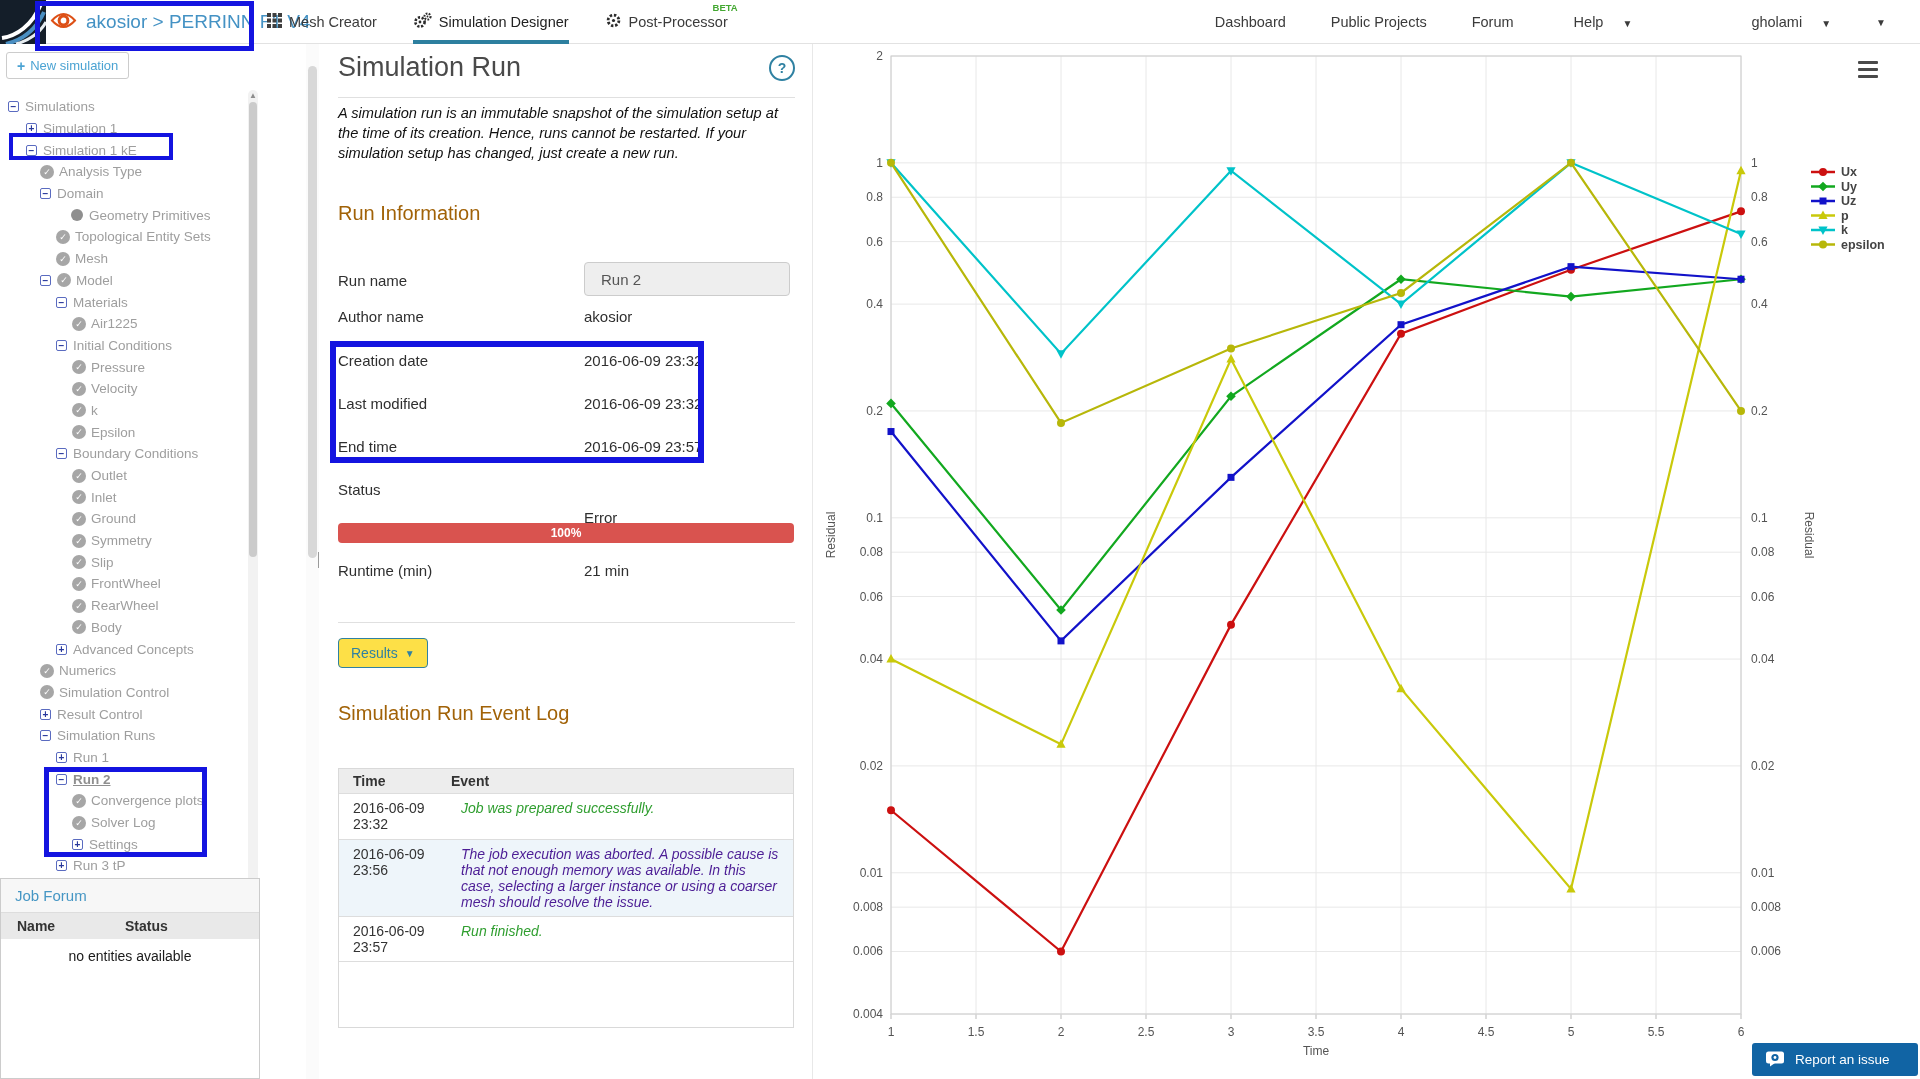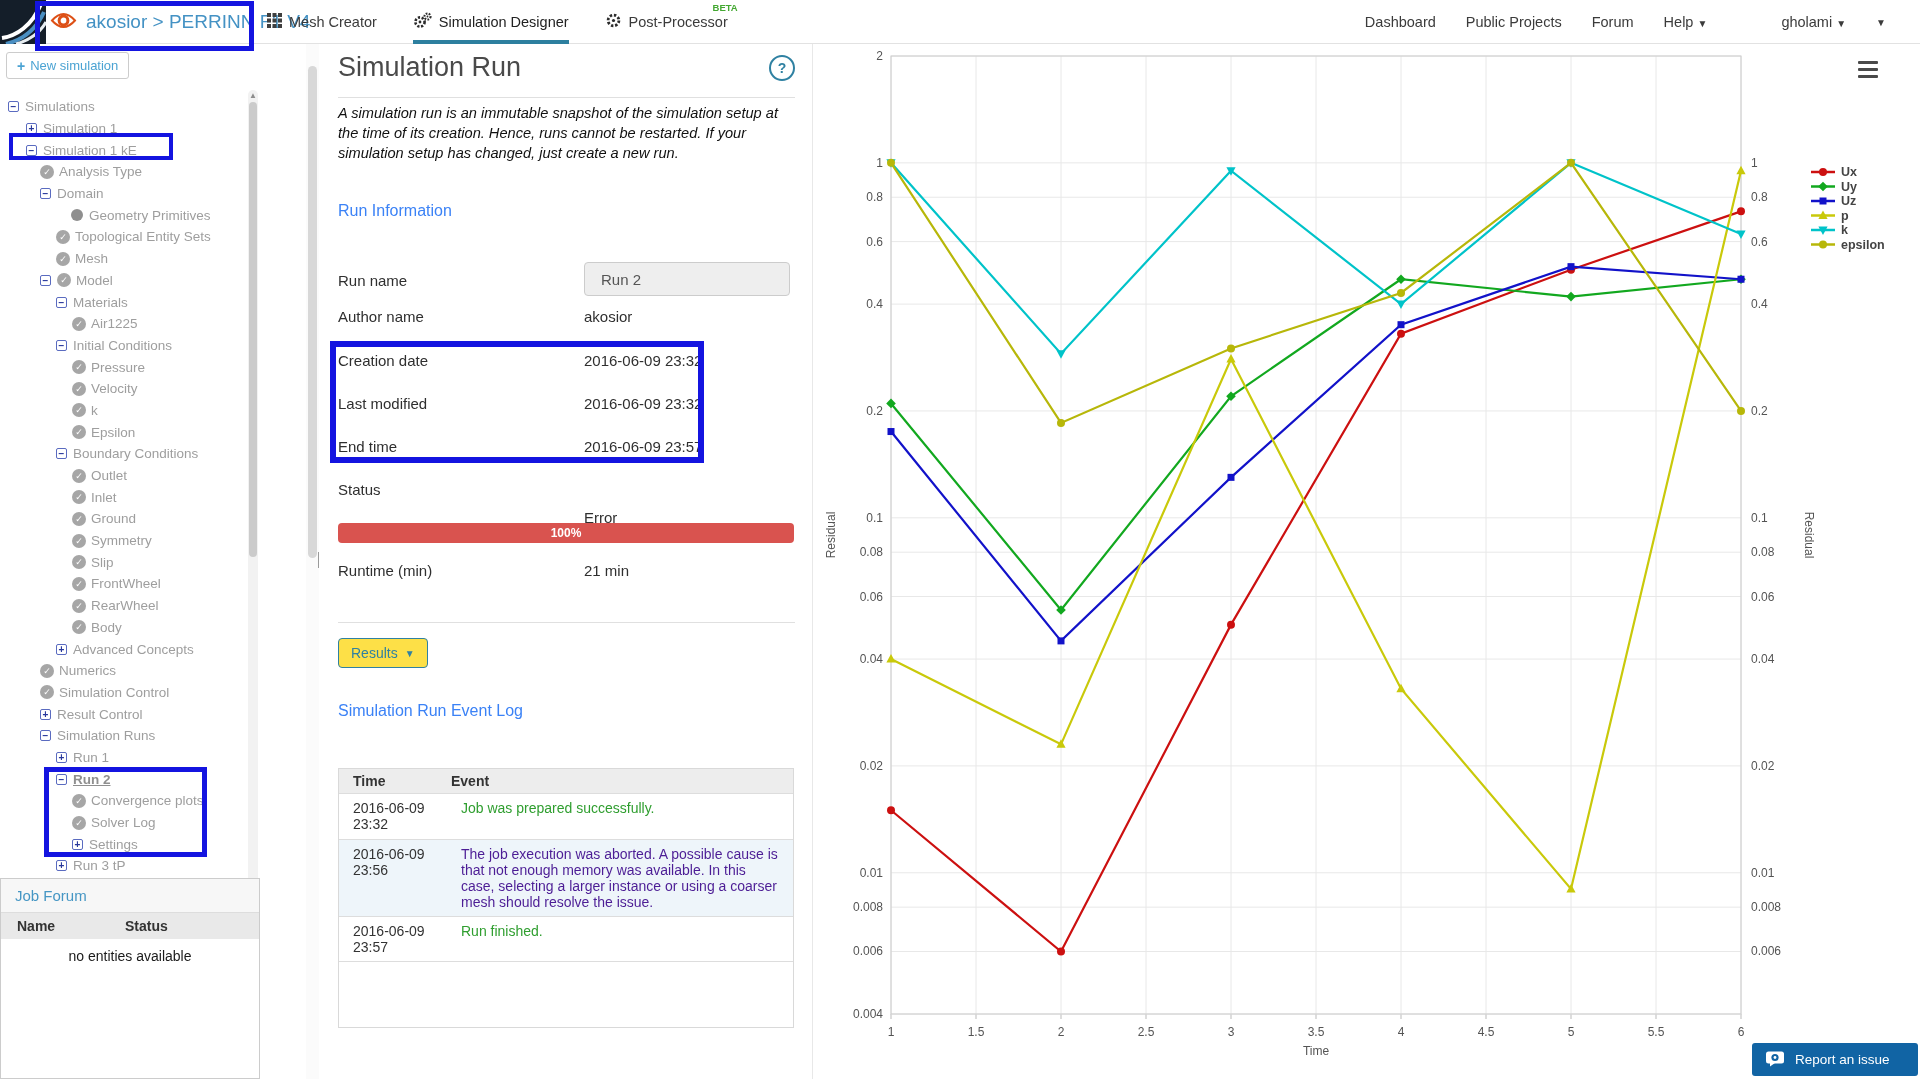--- a/index.html
+++ b/index.html
@@ -13,21 +13,21 @@
   .logo{position:absolute;left:0;top:0;width:46px;height:44px;background:#141e29;}
   .proj{position:absolute;left:50px;top:0;height:44px;display:flex;align-items:center;gap:9px;cursor:pointer;}
   .proj-title{font-size:19px;color:#4492c4;white-space:nowrap;}
   .tabs{position:absolute;left:267px;top:0;height:44px;display:flex;gap:36px;}
   .tab{display:flex;align-items:center;gap:7px;font-size:14.5px;color:#3b3b3b;height:44px;
        position:relative;cursor:pointer;}
   .tab.active{border-bottom:4px solid #2d7f9f;padding-top:4px;color:#222;}
   .beta{position:absolute;top:2px;right:-10px;font-size:9.5px;color:#44a832;font-weight:bold;}
   .navlinks{position:absolute;right:34px;top:0;height:44px;display:flex;align-items:center;gap:30px;
             font-size:14.5px;color:#3b3b3b;}
-  .navlinks span{cursor:pointer;white-space:nowrap;}
+  .navlinks span{cursor:pointer;white-space:nowrap;margin-left:15px;}
   .caret{font-size:10px;color:#3b3b3b;}
 
   
   .sidebar{position:absolute;left:0;top:44px;width:305px;height:1035px;background:#fff;}
   .new-sim{position:absolute;left:6px;top:8px;height:27px;padding:0 10px;border:1px solid #ccc;
            border-radius:3px;background:#fff;color:#4ba3d3;font-size:13px;display:flex;
            align-items:center;gap:5px;cursor:pointer;}
   .new-sim b{font-size:14px;}
   .tree{position:absolute;left:0;top:52px;width:246px;}
   .tree-row{display:flex;align-items:center;height:21.7px;font-size:13.5px;color:#9e9e9e;
@@ -62,38 +62,38 @@
 
   
   .panel{position:absolute;left:319px;top:44px;width:493px;height:1035px;background:#fff;}
   .p-title{position:absolute;left:19px;top:8px;font-size:27px;color:#4a4a4a;}
   .help-btn{position:absolute;left:450px;top:11px;width:26px;height:26px;border:2px solid #2f81a2;
             border-radius:50%;color:#2f81a2;font-weight:bold;font-size:14px;text-align:center;
             line-height:22px;cursor:pointer;background:#fff;}
   .divider{position:absolute;left:19px;width:457px;border-top:1px solid #e0e0e0;}
   .p-desc{position:absolute;left:19px;top:59px;width:456px;font-style:italic;font-size:14.6px;
           line-height:1.38;color:#111;}
-  .p-sec{position:absolute;left:19px;font-size:16px;color:#3b82f6;}
+  .p-sec{position:absolute;left:19px;font-size:20px;color:#a16207;}
   .f-label{position:absolute;left:19px;font-size:15px;color:#2f2f2f;}
   .f-value{position:absolute;left:265px;font-size:15px;color:#2f2f2f;}
   .run-input{position:absolute;left:265px;top:218px;width:206px;height:34px;background:#eee;
              border:1px solid #ccc;border-radius:4px;font-size:15px;color:#555;padding-left:16px;
              font-family:"Liberation Sans",sans-serif;}
   .progress{position:absolute;left:19px;top:479px;width:456px;height:20px;border-radius:4px;
             background:#d9534f;color:#fff;font-size:12px;font-weight:bold;text-align:center;
             line-height:20px;}
   .results-btn{position:absolute;left:19px;top:594px;height:30px;padding:0 12px;border:1px solid #2f81a2;
                border-radius:4px;background:#fde047;color:#2f81a2;font-size:14px;cursor:pointer;
                display:flex;align-items:center;gap:7px;}
   .ev-table{position:absolute;left:19px;top:724px;width:456px;border:1px solid #d9d9d9;font-size:14px;}
   .ev-head{display:flex;background:#ededed;height:24px;align-items:center;font-weight:bold;color:#333;}
   .ev-row{display:flex;border-top:1px solid #ddd;}
   .ev-row.shade{background:#eef5fa;}
   .ev-time{width:112px;padding:6px 6px 6px 14px;color:#333;}
-  .ev-event{flex:1;padding:6px 10px 6px 10px;}
+  .ev-event{flex:1;padding:6px 10px 6px 10px;font-style:italic;}
   .ev-event.success{color:#2f9e2f;}
   .ev-event.error{color:#4c1d95;}
   .ev-filler{height:66px;}
 
   
   .chart-panel{position:absolute;left:812px;top:44px;width:1108px;height:1035px;background:#fff;
                border-left:1px solid #e8e8e8;}
   .hamburger{position:absolute;left:1045px;top:17px;width:20px;cursor:pointer;}
   .hamburger div{height:3px;background:#4a4a4a;margin-bottom:4px;border-radius:1px;}
 

